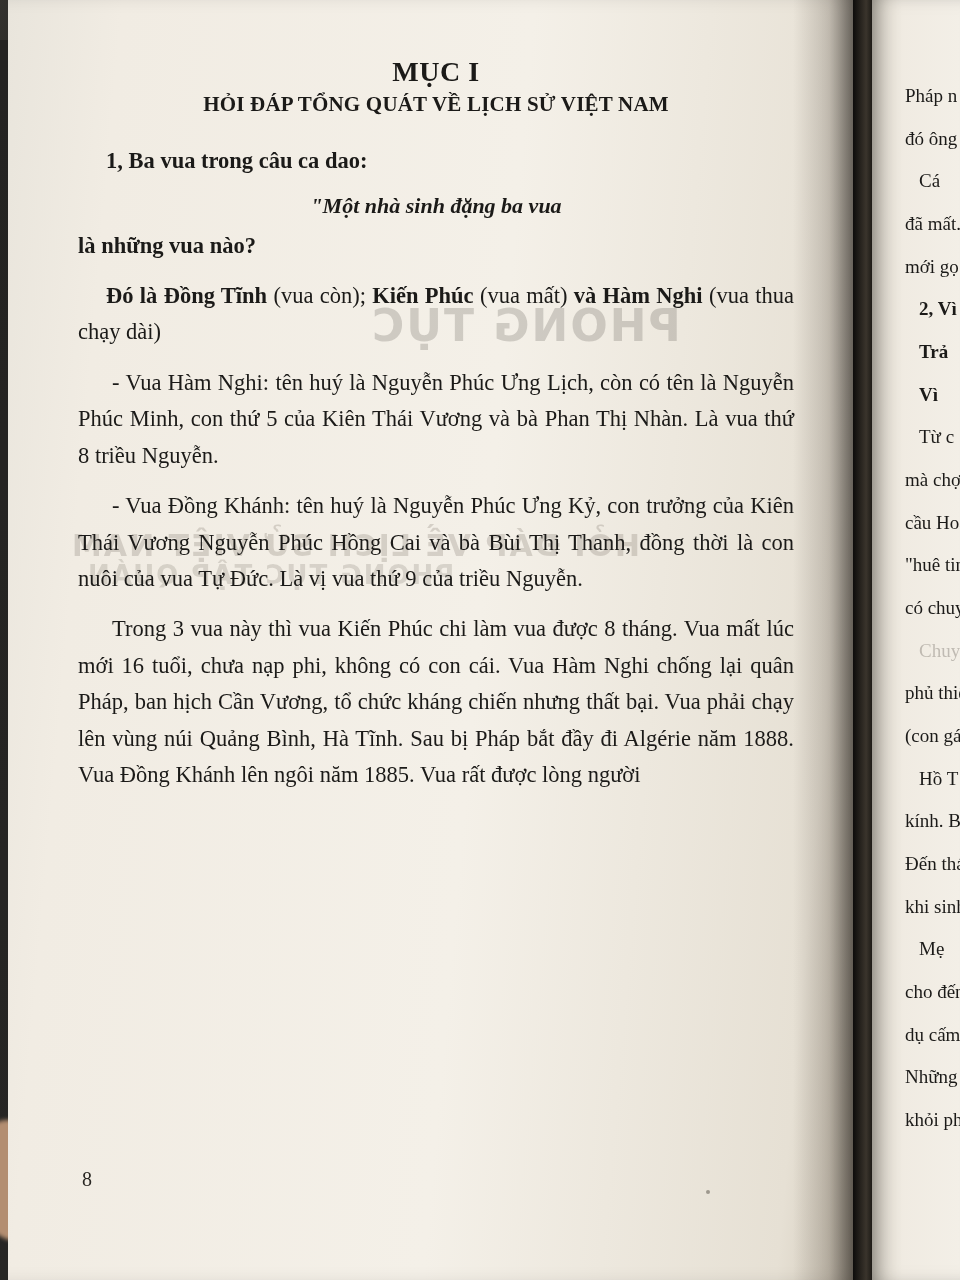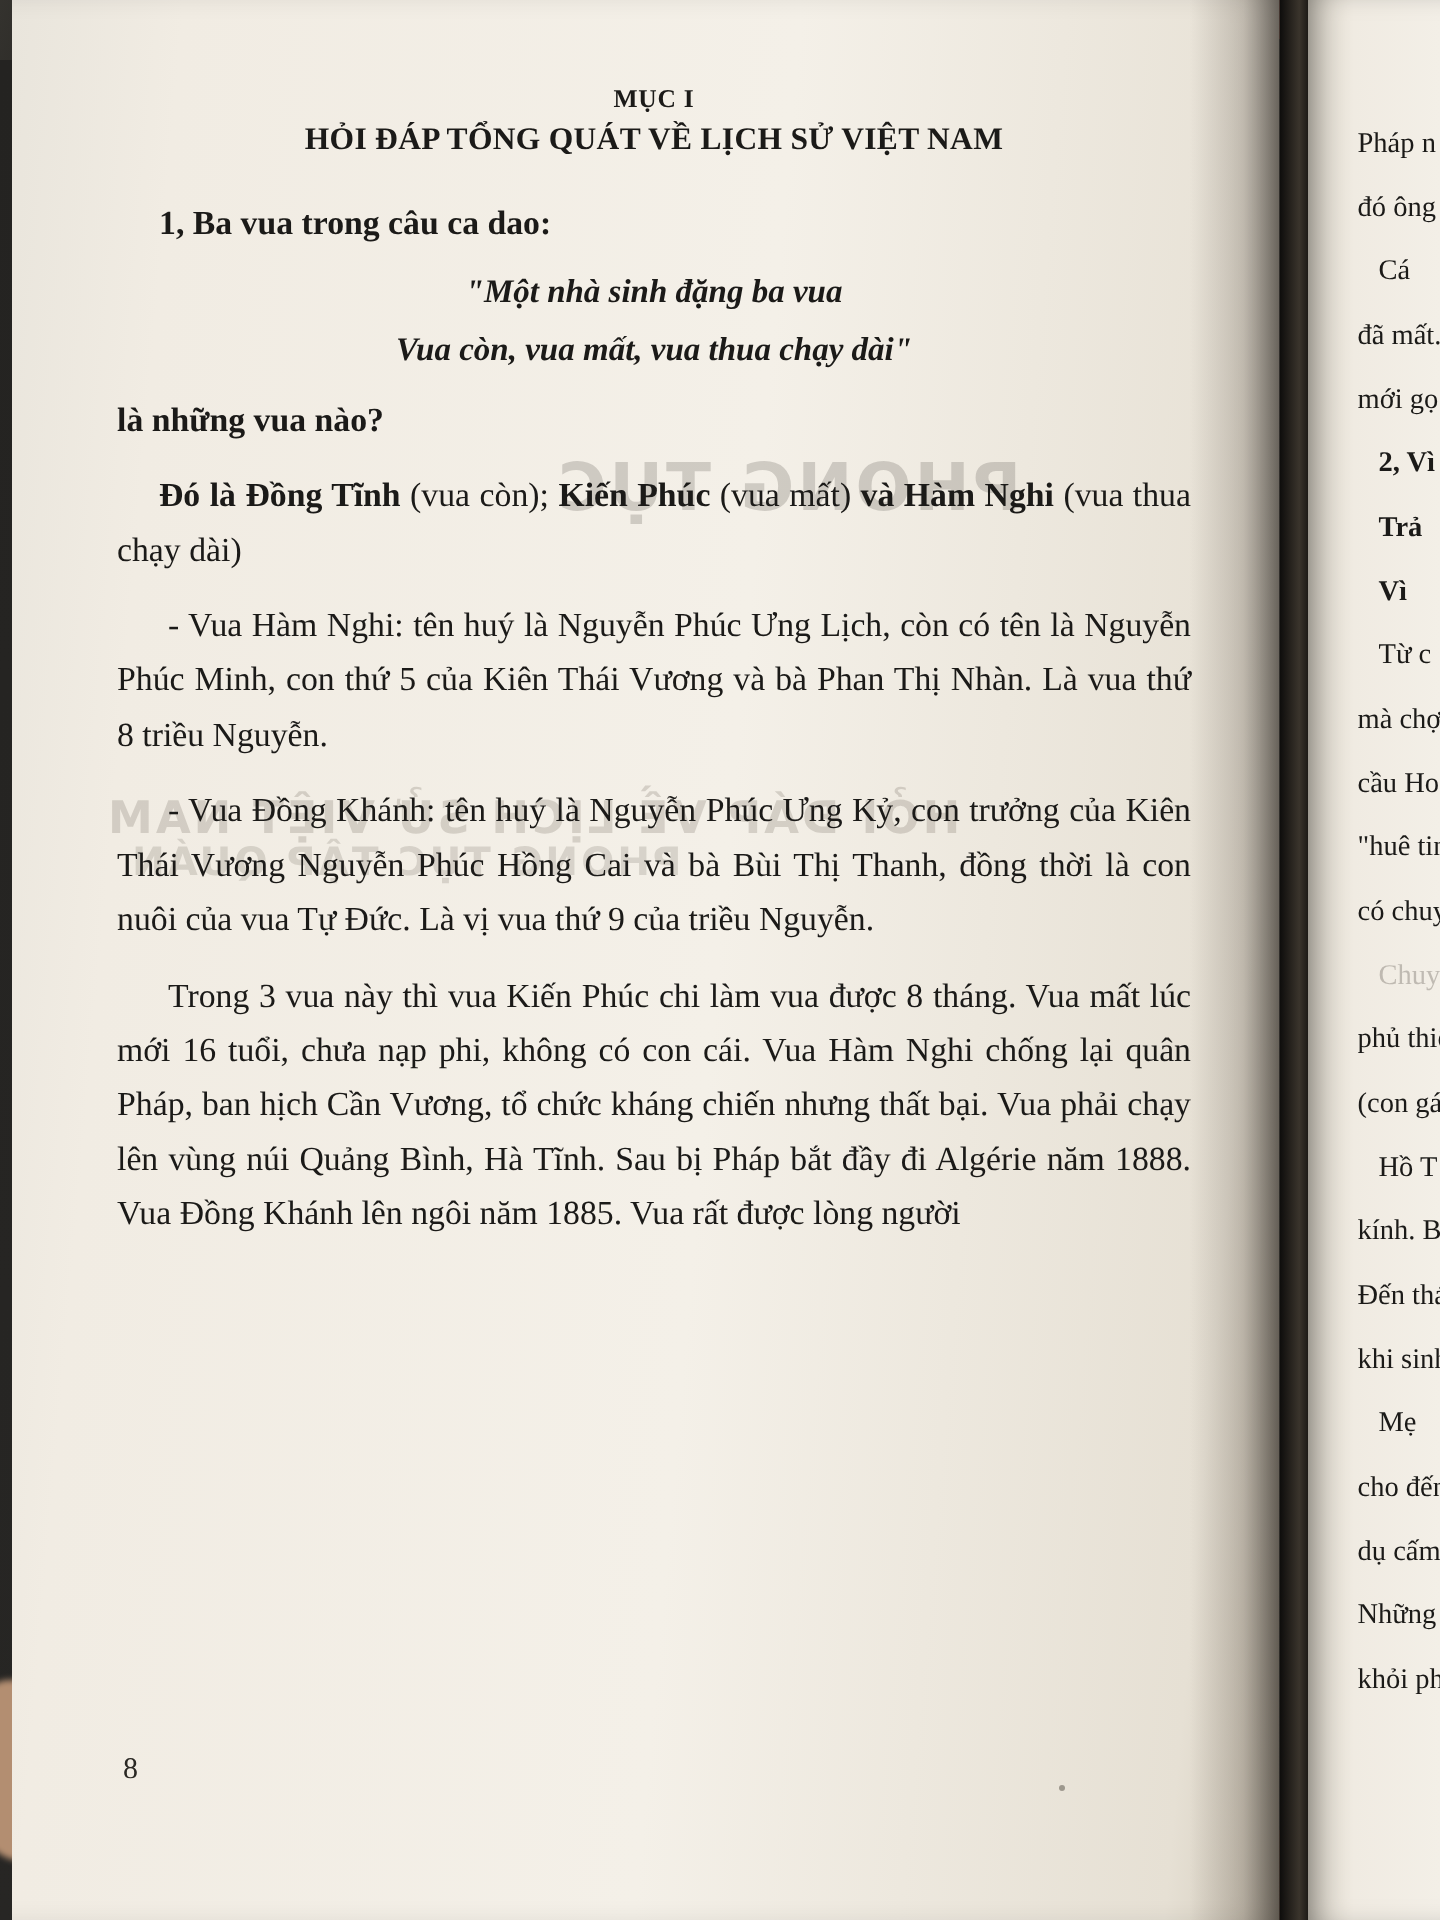--- a/index.html
+++ b/index.html
@@ -108,21 +108,21 @@
     position: absolute;
     left: 78px;
     top: 56px;
     width: 716px;
     color: #1b1a18;
   }
 
   .title-main {
     text-align: center;
     font-weight: 700;
-    font-size: 17px;
+    font-size: 28px;
     letter-spacing: .5px;
     margin: 0 0 4px 0;
   }
   .title-sub {
     text-align: center;
     font-weight: 700;
     font-size: 21px;
     letter-spacing: .2px;
     margin: 0 0 26px 0;
   }
@@ -226,21 +226,20 @@
   <div class="ghost ghost-1">PHONG TỤC</div>
   <div class="ghost ghost-2">HỎI ĐÁP VỀ LỊCH SỬ VIỆT NAM</div>
   <div class="ghost ghost-3">PHONG TỤC TẬP QUÁN</div>
 
   <div class="content">
     <h1 class="title-main">MỤC I</h1>
     <h2 class="title-sub">HỎI ĐÁP TỔNG QUÁT VỀ LỊCH SỬ VIỆT NAM</h2>
 
     <p class="q-head">1, Ba vua trong câu ca dao:</p>
     <p class="verse">"Một nhà sinh đặng ba vua</p>
-    <p class="verse second">Vua còn, vua mất, vua thua chạy dài"</p>
     <p class="q-tail">là những vua nào?</p>
 
 
     <p class="answer-main"><b>Đó là Đồng Tĩnh</b><span> (vua còn); </span><b>Kiến Phúc</b><span> (vua mất) </span><b>và Hàm Nghi</b><span> (vua thua chạy dài)</span></p>
 
     <p class="dash-para">- Vua Hàm Nghi: tên huý là Nguyễn Phúc Ưng Lịch, còn có tên là Nguyễn Phúc Minh, con thứ 5 của Kiên Thái Vương và bà Phan Thị Nhàn. Là vua thứ 8 triều Nguyễn.</p>
     <p class="dash-para">- Vua Đồng Khánh: tên huý là Nguyễn Phúc Ưng Kỷ, con trưởng của Kiên Thái Vương Nguyễn Phúc Hồng Cai và bà Bùi Thị Thanh, đồng thời là con nuôi của vua Tự Đức. Là vị vua thứ 9 của triều Nguyễn.</p>
     <p class="para">Trong 3 vua này thì vua Kiến Phúc chi làm vua được 8 tháng. Vua mất lúc mới 16 tuổi, chưa nạp phi, không có con cái. Vua Hàm Nghi chống lại quân Pháp, ban hịch Cần Vương, tổ chức kháng chiến nhưng thất bại. Vua phải chạy lên vùng núi Quảng Bình, Hà Tĩnh. Sau bị Pháp bắt đầy đi Algérie năm 1888. Vua Đồng Khánh lên ngôi năm 1885. Vua rất được lòng người</p>
   </div>
 

